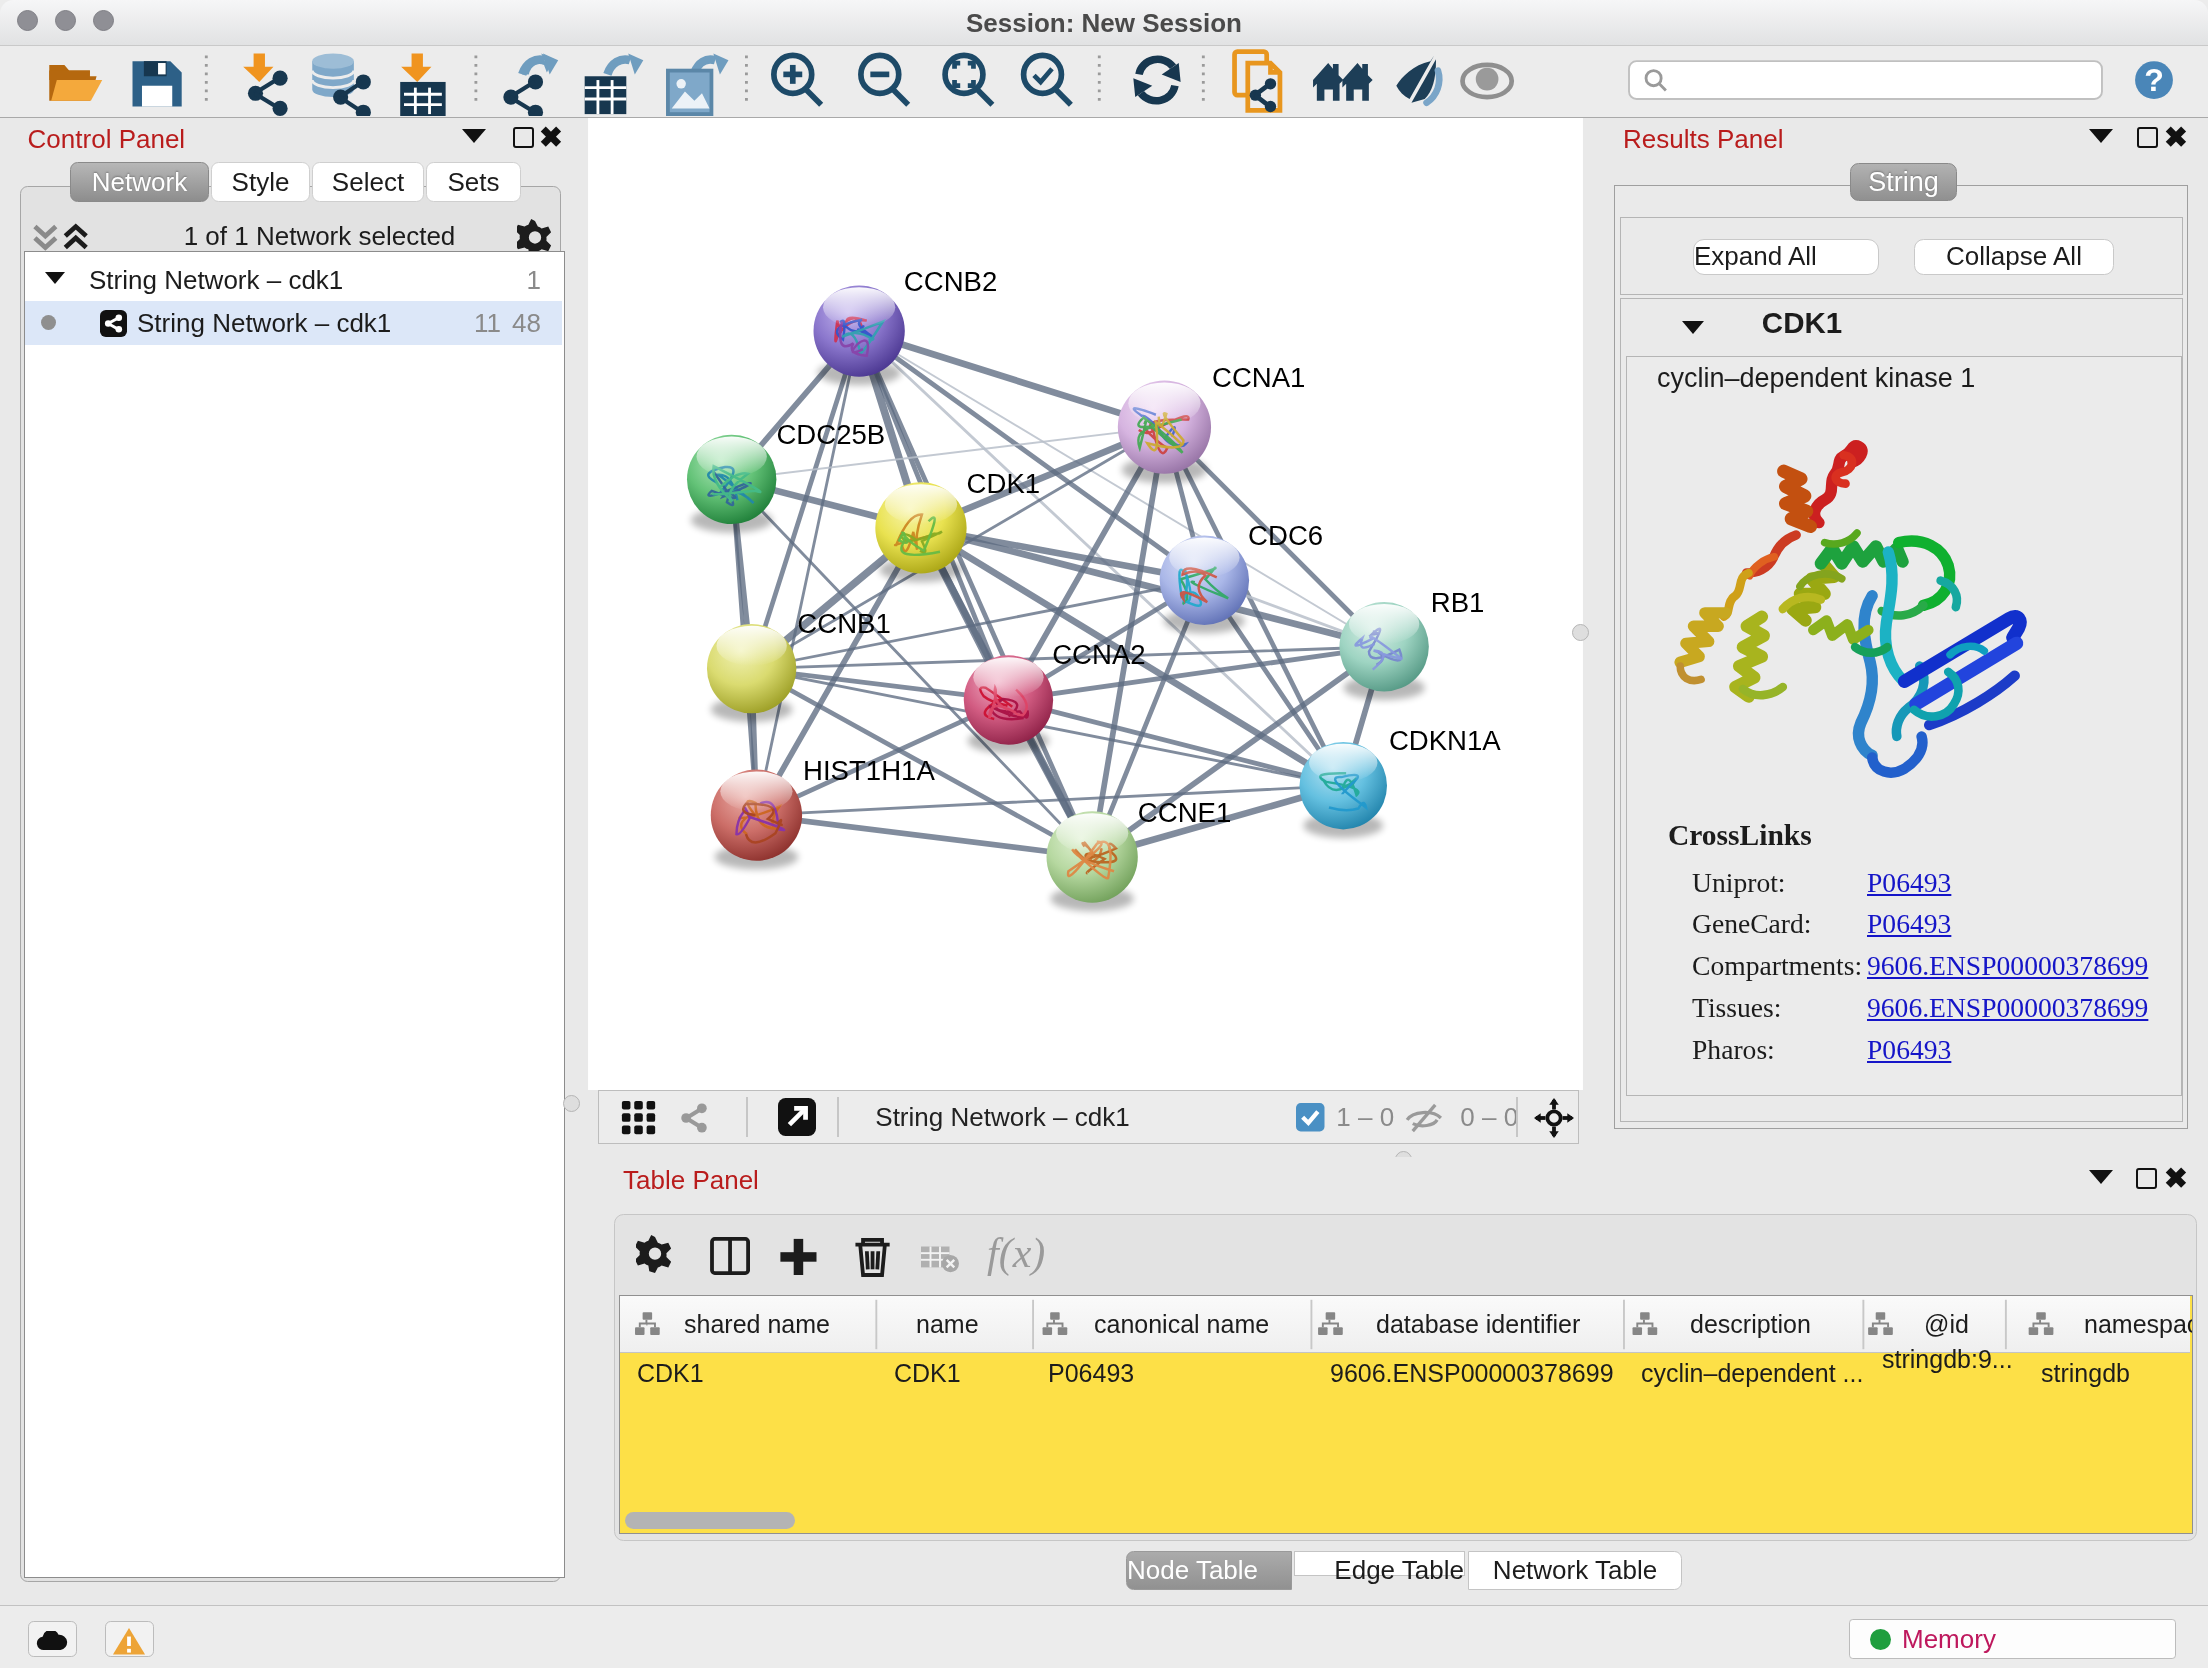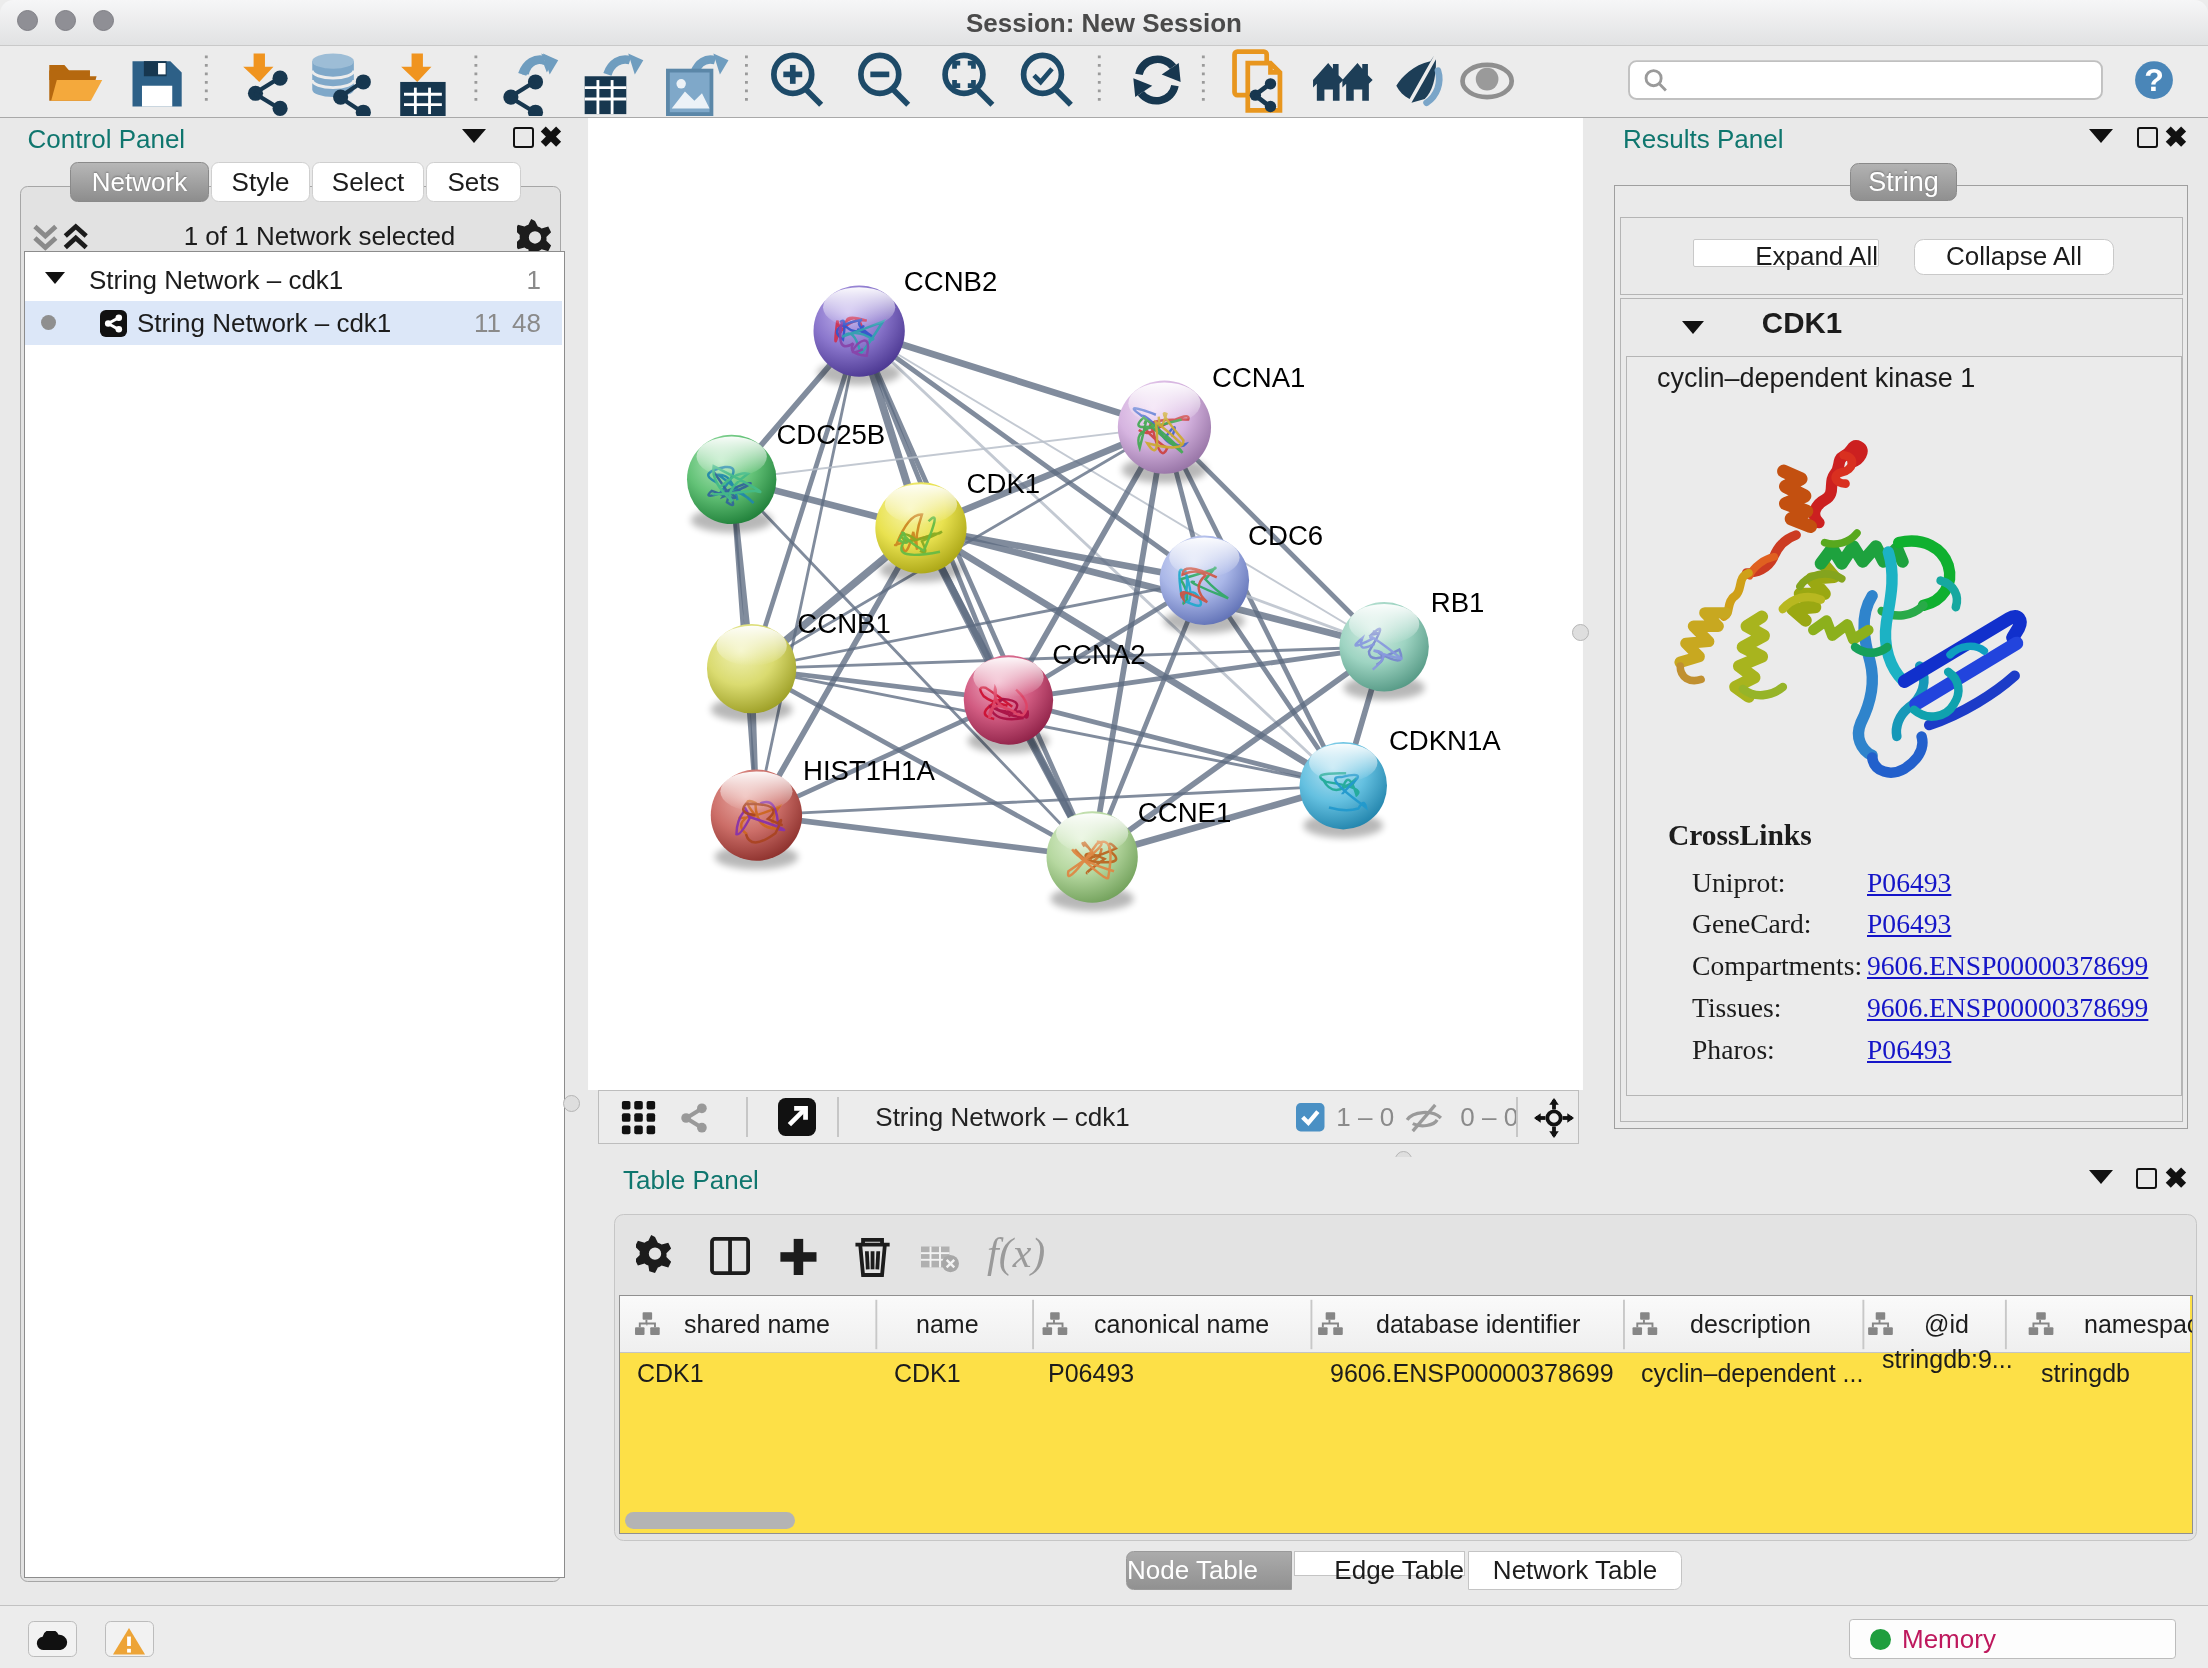--- a/index.html
+++ b/index.html
@@ -1,19 +1,19 @@
 <!DOCTYPE html>
 <html style="font-size:15px"><head>
 <meta charset="utf-8">
 <style>
 *{margin:0;padding:0;box-sizing:border-box}
 html,body{width:2208px;height:1668px;overflow:hidden}
 body{font-family:"Liberation Sans",sans-serif;background:#ececec;position:relative;color:#1c1c1c}
 .abs{position:absolute}
-.panel-title{font-size:26px;color:#0f766e}
+.panel-title{font-size:26px;color:#b91c1c}
 .tri{width:0;height:0;border-left:12.4px solid transparent;border-right:12.4px solid transparent;border-top:14.3px solid #111}
 .sq{width:21px;height:21px;border:2.9px solid #111;border-radius:2.9px}
 .xx{font-size:28.5px;font-weight:bold;color:#111;line-height:21px}
 .greytxt{color:#8a8a8a}
 </style>
 </head>
 <body>
 
 <div class="abs" style="left:0;top:0;width:2208px;height:46px;background:linear-gradient(#f6f6f7,#e1e2e3);border-bottom:1.9px solid #c9c9c9;border-radius:13.3px 13.3px 0 0"></div>
 <div class="abs" style="left:17px;top:9.5px;width:21px;height:21px;border-radius:50%;background:#8f8f95;border:1px solid #7f7f85"></div>
@@ -521,21 +521,21 @@
 </div>
 
 <div id="rpanel" class="abs" style="left:1583px;top:118px;width:626px;height:1039px;background:#e9e9e9">
 <div class="abs panel-title" style="left:40px;top:5.7px">Results Panel</div>
 <div class="abs tri" style="left:506px;top:11.4px"></div>
 <div class="abs sq" style="left:554px;top:8.6px"></div>
 <div class="abs xx" style="left:581px;top:8.6px">✖</div>
 <div class="abs" style="left:31px;top:67px;width:574px;height:944px;border:1.9px solid #9f9f9f;background:#eaeaea"></div>
 <div class="abs" style="left:267px;top:45px;width:107px;height:38px;background:linear-gradient(#b2b2b2,#909090);border:1px solid #8a8a8a;border-radius:8.6px;color:#fff;font-size:27px;text-align:center;line-height:36px;text-shadow:0 -1px 1.9px #777">String</div>
 <div class="abs" style="left:37px;top:99px;width:563px;height:78px;border:1.9px solid #b5b5b5"></div>
-<div class="abs" style="left:110px;top:121px;width:186px;height:28px;background:#fff;border:1.9px solid #c9c9c9;border-radius:2px;font-size:26px;text-align:right;line-height:32px">Expand All</div>
+<div class="abs" style="left:110px;top:121px;width:186px;height:36px;background:#fff;border:1.9px solid #c9c9c9;border-radius:11px;font-size:26px;text-align:left;line-height:32px">Expand All</div>
 <div class="abs" style="left:331px;top:121px;width:200px;height:36px;background:#fff;border:1.9px solid #c9c9c9;border-radius:9.5px;font-size:26px;text-align:center;line-height:32px">Collapse All</div>
 <div class="abs" style="left:37px;top:180px;width:563px;height:824px;border:1.9px solid #b5b5b5"></div>
 <div class="abs tri" style="left:99px;top:203px;border-left-width:11.4px;border-right-width:11.4px;border-top-width:13.3px"></div>
 <div class="abs" style="left:105px;top:188px;width:228px;font-size:29.5px;font-weight:bold;text-align:center">CDK1</div>
 <div class="abs" style="left:43px;top:238px;width:556px;height:740px;border:1.9px solid #b5b5b5;background:#ebebeb"></div>
 <div class="abs" style="left:74px;top:245px;font-size:27px">cyclin–dependent kinase 1</div>
 <svg class="abs" style="left:43px;top:238px" width="556" height="740" viewBox="1709 374 585 778">
 <g fill="none" stroke-linecap="round" stroke-linejoin="round">
 <path d="M1912 549 c-10-8-2-20 6-24 c12-6 4-18 10-26 c8-8 2-16 10-20 c10-4 8-14 16-10 c8 4 0 14-6 16" stroke="#cc2020" stroke-width="12"></path>
 <path d="M1938 478 c14 2 10 16-2 18 c-10 2-8 12 4 12" stroke="#d93020" stroke-width="9"></path>

